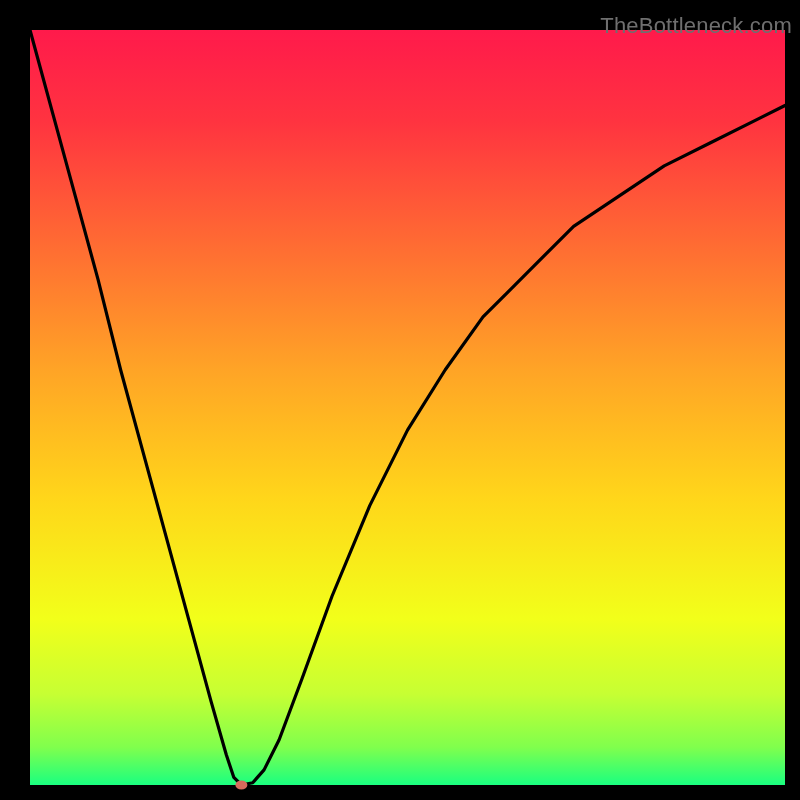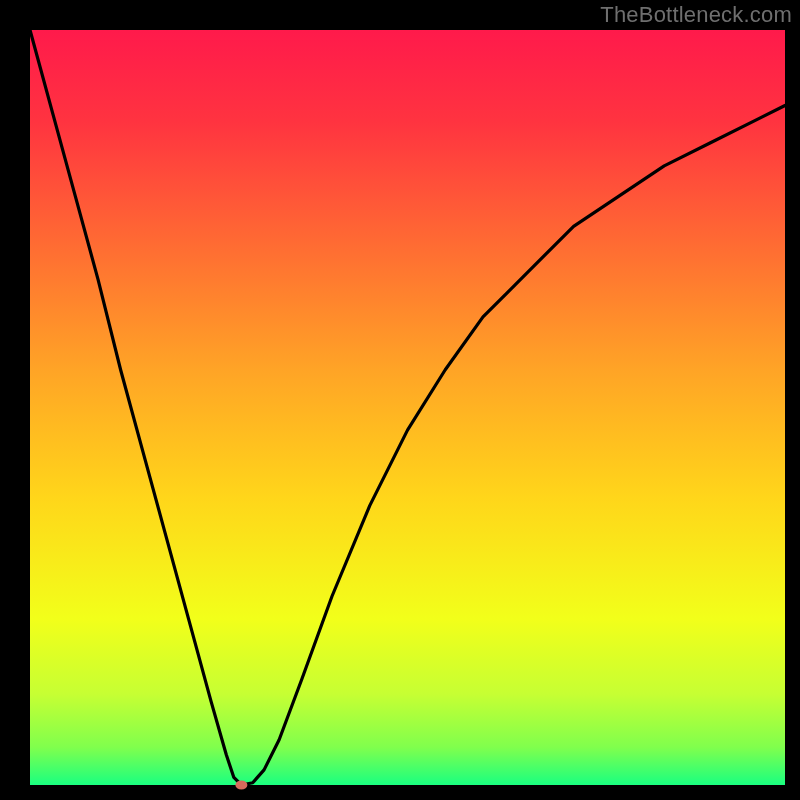--- a/index.html
+++ b/index.html
@@ -12,21 +12,21 @@
     font-family: Arial, Helvetica, sans-serif;
   }
   .frame {
     position: relative;
     width: 800px;
     height: 800px;
     background: #000;
   }
   .watermark {
     position: absolute;
-    top: 2px;
+    top: 13px;
     right: 8px;
     color: #6f6f6f;
     font-size: 22px;
     font-weight: 500;
     letter-spacing: 0.2px;
     z-index: 5;
   }
   svg {
     display: block;
   }

